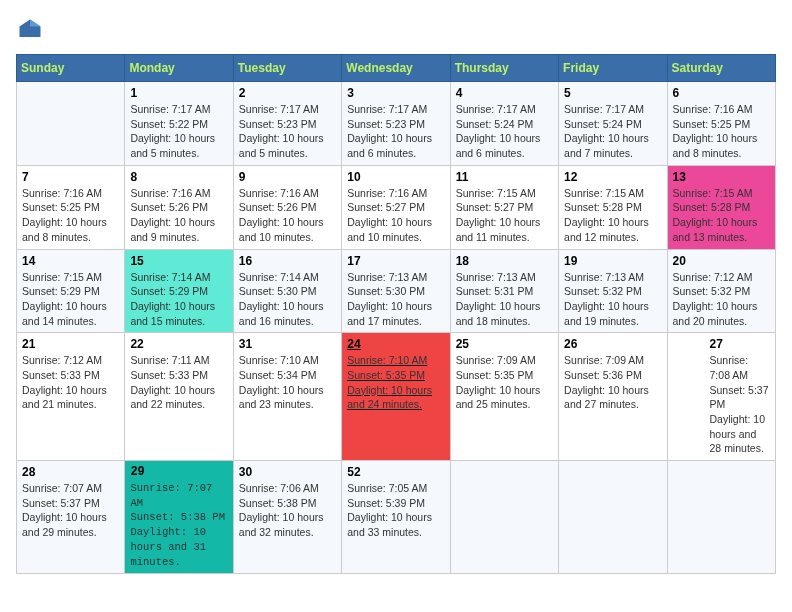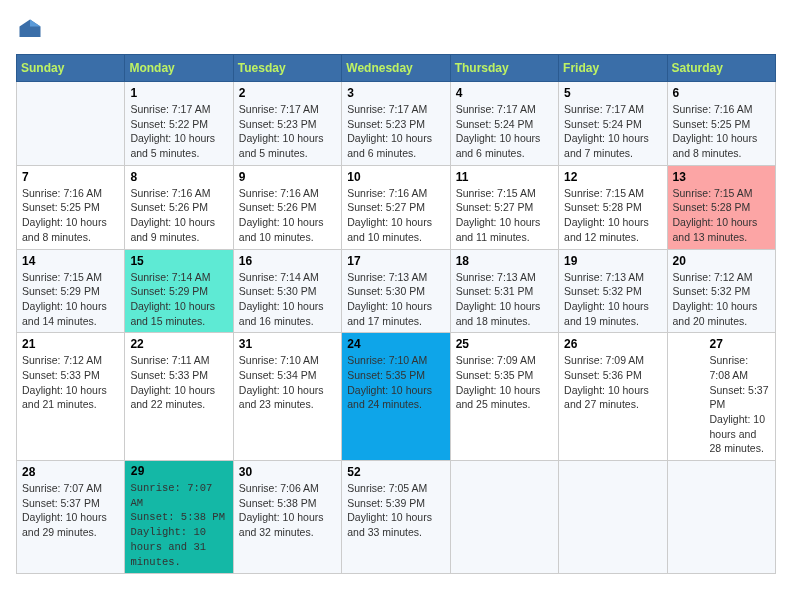--- a/index.html
+++ b/index.html
@@ -161,21 +161,21 @@
           <div class="day-info">Sunrise: 7:16 AM<br>Sunset: 5:27 PM<br>Daylight: 10 hours and 10 minutes.</div>
         </td>
         <td style="background-color: rgb(255, 255, 255);">
           <div class="day-num">11</div>
           <div class="day-info">Sunrise: 7:15 AM<br>Sunset: 5:27 PM<br>Daylight: 10 hours and 11 minutes.</div>
         </td>
         <td style="background-color: rgb(255, 255, 255);">
           <div class="day-num">12</div>
           <div class="day-info">Sunrise: 7:15 AM<br>Sunset: 5:28 PM<br>Daylight: 10 hours and 12 minutes.</div>
         </td>
-        <td style="background-color: #fca5a5;">
+        <td style="background-color: #ec4899;">
           <div class="day-num">13</div>
           <div class="day-info">Sunrise: 7:15 AM<br>Sunset: 5:28 PM<br>Daylight: 10 hours and 13 minutes.</div>
         </td>
       </tr>
       <tr>
         <td style="background-color: rgb(245, 248, 252);">
           <div class="day-num">14</div>
           <div class="day-info">Sunrise: 7:15 AM<br>Sunset: 5:29 PM<br>Daylight: 10 hours and 14 minutes.</div>
         </td>
         <td style="background-color: #5eead4;">
@@ -209,21 +209,21 @@
           <div class="day-info">Sunrise: 7:12 AM<br>Sunset: 5:33 PM<br>Daylight: 10 hours and 21 minutes.</div>
         </td>
         <td style="background-color: rgb(255, 255, 255);">
           <div class="day-num">22</div>
           <div class="day-info">Sunrise: 7:11 AM<br>Sunset: 5:33 PM<br>Daylight: 10 hours and 22 minutes.</div>
         </td>
         <td style="background-color: rgb(255, 255, 255);">
           <div class="day-num">31</div>
           <div class="day-info">Sunrise: 7:10 AM<br>Sunset: 5:34 PM<br>Daylight: 10 hours and 23 minutes.</div>
         </td>
-        <td style="background-color: #0ea5e9;">
+        <td style="background-color: #ef4444; text-decoration: underline;">
           <div class="day-num">24</div>
           <div class="day-info">Sunrise: 7:10 AM<br>Sunset: 5:35 PM<br>Daylight: 10 hours and 24 minutes.</div>
         </td>
         <td style="background-color: rgb(255, 255, 255);">
           <div class="day-num">25</div>
           <div class="day-info">Sunrise: 7:09 AM<br>Sunset: 5:35 PM<br>Daylight: 10 hours and 25 minutes.</div>
         </td>
         <td style="background-color: rgb(255, 255, 255);">
           <div class="day-num">26</div>
           <div class="day-info">Sunrise: 7:09 AM<br>Sunset: 5:36 PM<br>Daylight: 10 hours and 27 minutes.</div>

